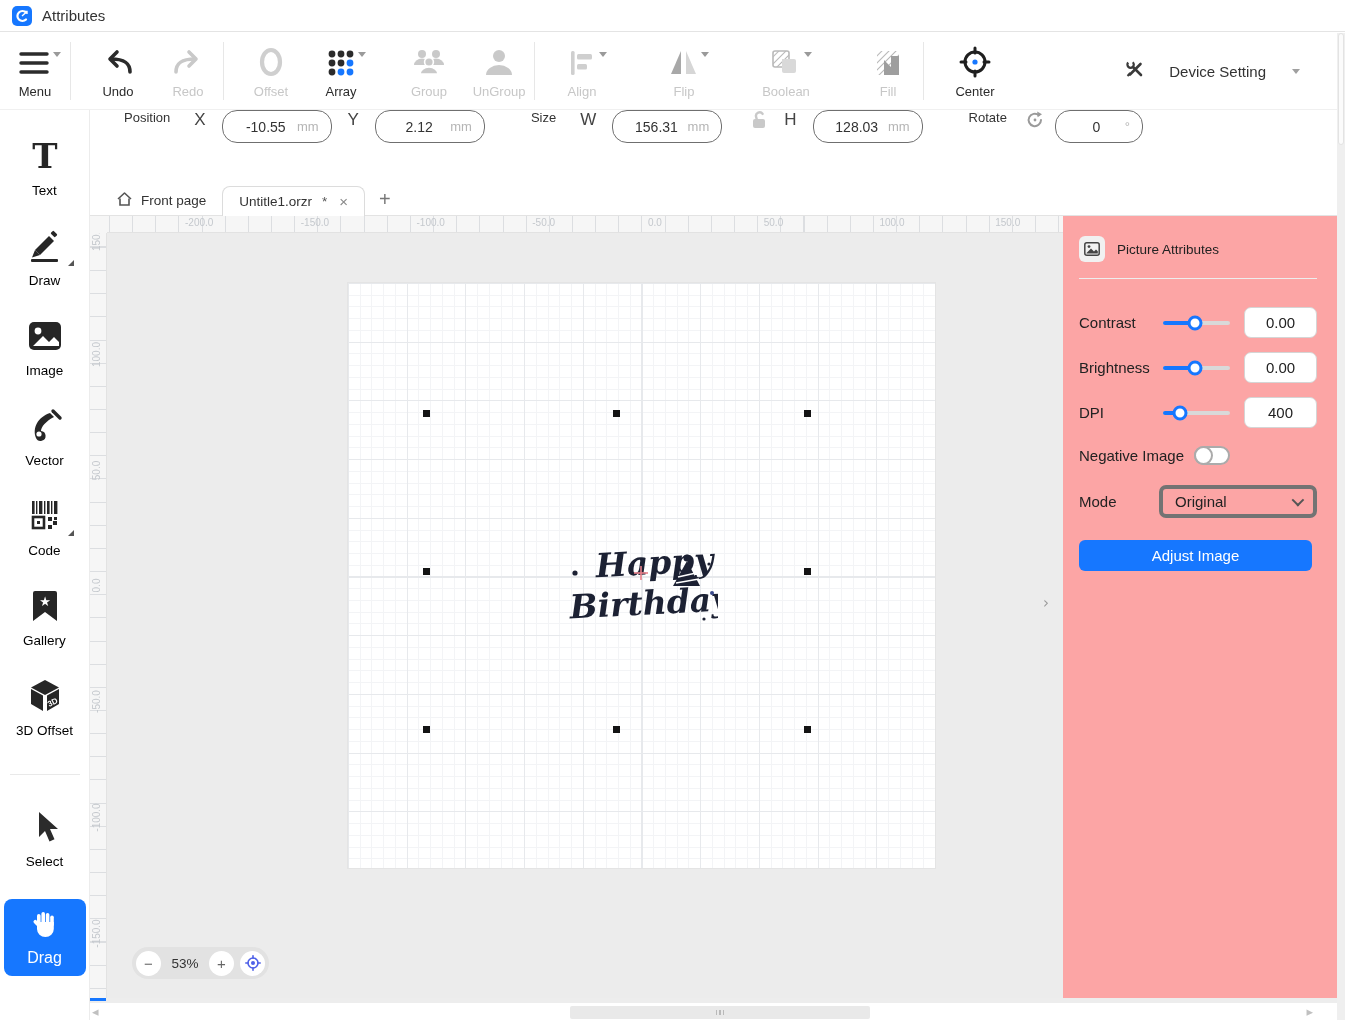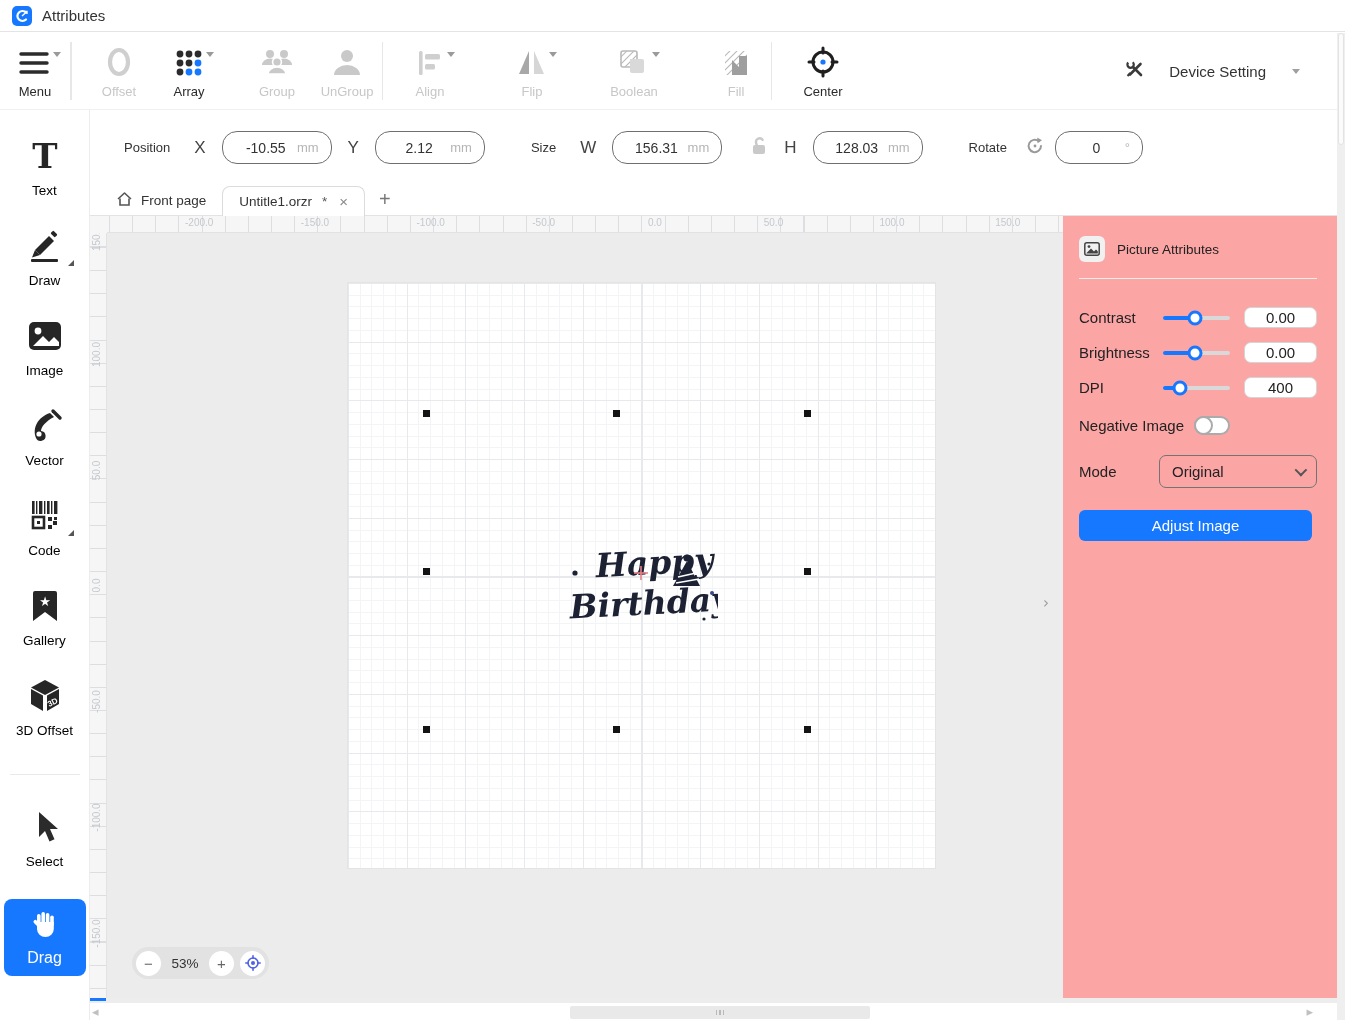--- a/index.html
+++ b/index.html
@@ -36,21 +36,21 @@
   .sb-item .sb-label { font-size:13.5px; color:#000000; white-space:nowrap; }
   .sb-corner { position:absolute; right:12px; bottom:22px; width:0; height:0; border-left:6px solid transparent; border-bottom:6px solid #555; }
   .sb-divider { width:70px; height:1px; background:#e9e9e9; margin:6px 0 34px 0; }
   .sb-drag { width:82px; border-radius:8px; background:#1677ff; padding:10px 0 9px 0; display:flex; flex-direction:column; align-items:center; gap:4px; cursor:pointer; }
   .sb-drag .sb-label { color:#fff; }
 
   
   .centerwrap { flex:1; display:flex; flex-direction:column; min-width:0; }
 
   
-  .posbar { height:75px; flex:none; background:#fff; display:flex; align-items:center; padding-left:34px; gap:10px; }
+  .posbar { height:75px; flex:none; background:#fff; display:flex; align-items:flex-start; padding-left:34px; gap:10px; }
   .pos-label { font-size:13px; color:#333; margin-right:8px; }
   .axis-label { font-size:17px; color:#444; margin:0 6px; }
   .pos-input { width:110px; height:33px; border:1px solid #6f6f6f; border-radius:15px; display:flex; align-items:center; padding:0 12px; background:#fff; }
   .pos-input input { border:none; outline:none; flex:1; text-align:center; font-size:14px; color:#333; font-family:"Liberation Sans",sans-serif; background:transparent; width:50px; }
   .pos-unit { font-size:13px; color:#b5b5b5; }
   .pos-gap { width:26px; }
   .size-gap { width:8px; }
 
   
   .tabrow { height:31px; flex:none; background:#fff; display:flex; align-items:flex-end; padding-left:10px; border-bottom:1px solid #e3e3e3; }
@@ -92,26 +92,26 @@
   .rightpanel { width:274px; flex:none; background:#fca5a5; padding:20px 20px 0 16px; }
   .rp-titlerow { display:flex; align-items:center; gap:12px; margin-bottom:16px; }
   .rp-iconbox { width:26px; height:26px; border-radius:6px; background:#f1f1f1; display:flex; align-items:center; justify-content:center; }
   .rp-title { font-size:13.5px; color:#222; }
   .rp-divider { height:1px; background:#ededed; margin:0 0 28px 0; }
   .rp-row { display:flex; align-items:center; margin-bottom:14px; }
   .rp-label { width:80px; font-size:15px; color:#222; flex:none; }
   .slider { flex:1; height:4px; background:#d9d9d9; border-radius:2px; position:relative; margin:0 14px 0 4px; cursor:pointer; }
   .slider .fill { position:absolute; left:0; top:0; bottom:0; background:#1677ff; border-radius:2px; }
   .slider .thumb { position:absolute; top:50%; width:15px; height:15px; border-radius:50%; background:#fff; border:3.5px solid #1677ff; transform:translate(-50%,-50%); }
-  .rp-input { width:73px; height:21px; border:1px solid #d5d5d5; border-radius:7px; text-align:center; font-size:15px; color:#222; outline:none; font-family:"Liberation Sans",sans-serif; flex:none; }
+  .rp-input { width:73px; height:31px; border:1px solid #d5d5d5; border-radius:7px; text-align:center; font-size:15px; color:#222; outline:none; font-family:"Liberation Sans",sans-serif; flex:none; }
   .rp-negrow { display:flex; align-items:center; gap:10px; margin:18px 0 20px 0; }
   .toggle { width:36px; height:19px; border:2.5px solid #ababab; border-radius:10px; position:relative; cursor:pointer; background:#fff; }
   .toggle .knob { position:absolute; left:-2.5px; top:-2.5px; width:19px; height:19px; border-radius:50%; border:2.5px solid #ababab; background:#fff; }
   .rp-moderow { display:flex; align-items:center; margin-bottom:22px; }
-  .mode-select { flex:1; height:33px; border:1px solid #737373; border-radius:7px; display:flex; align-items:center; padding:0 12px; font-size:15px; color:#222; cursor:pointer; justify-content:space-between; }
+  .mode-select { flex:1; height:33px; border:4px solid #737373; border-radius:7px; display:flex; align-items:center; padding:0 12px; font-size:15px; color:#222; cursor:pointer; justify-content:space-between; }
   .chev-down { width:9px; height:9px; border-right:2px solid #555; border-bottom:2px solid #555; transform:rotate(45deg) translateY(-2px); }
   .adjust-btn { width:233px; height:31px; background:#1677ff; color:#fff; border:none; border-radius:6px; font-size:15px; cursor:pointer; font-family:"Liberation Sans",sans-serif; }
 
   
   .bottombar { height:22px; flex:none; background:#fff; border-top:5px solid #ededed; position:relative; }
   .bb-accent { position:absolute; left:0; top:-5px; width:16px; height:3px; background:#1677ff; }
   .hthumb { position:absolute; left:480px; top:3px; width:300px; height:13px; background:#e9e9e9; border-radius:2px; display:flex; align-items:center; justify-content:center; gap:2px; cursor:pointer; }
   .hthumb i { width:1.5px; height:5px; background:#b9b9b9; display:block; }
   .bb-arrow { position:absolute; top:1px; font-size:13px; color:#c0c0c0; cursor:pointer; }
   .bb-arrow.left { left:2px; }
@@ -146,20 +146,40 @@
                 <line x1="4" y1="15" x2="30" y2="15"></line>
                 <line x1="4" y1="24" x2="30" y2="24"></line>
               </g>
             </svg>
           <span class="caret"></span>
         </div>
         <span class="tb-label">Menu</span>
       </div>
     </div>
     <div class="tb-sep"></div>
+    <div class="tb-group" style="margin-left:12px;">
+      <div class="tb-item">
+        <div class="tb-icon">
+          <svg width="34" height="30" viewBox="0 0 34 30">
+              <path d="M29 24 C29 14 22 11 10 11" fill="none" stroke="#2b2b2b" stroke-width="3.6" stroke-linecap="round"></path>
+              <path d="M16 4 L9 11 L16 18" fill="none" stroke="#2b2b2b" stroke-width="3.6" stroke-linecap="round" stroke-linejoin="round"></path>
+            </svg>
+        </div>
+        <span class="tb-label">Undo</span>
+      </div>
+      <div class="tb-item disabled">
+        <div class="tb-icon">
+          <svg width="34" height="30" viewBox="0 0 34 30">
+              <path d="M5 24 C5 14 12 11 24 11" fill="none" stroke="#c9c9c9" stroke-width="3.6" stroke-linecap="round"></path>
+              <path d="M18 4 L25 11 L18 18" fill="none" stroke="#c9c9c9" stroke-width="3.6" stroke-linecap="round" stroke-linejoin="round"></path>
+            </svg>
+        </div>
+        <span class="tb-label">Redo</span>
+      </div>
+    </div>
     <div class="tb-sep"></div>
     <div class="tb-group" style="margin-left:12px;">
       <div class="tb-item disabled">
         <div class="tb-icon">
           <svg width="34" height="32" viewBox="0 0 34 32">
               <ellipse cx="17" cy="15" rx="9" ry="12" fill="none" stroke="#cfcfcf" stroke-width="4.2"></ellipse>
             </svg>
         </div>
         <span class="tb-label">Offset</span>
       </div>

